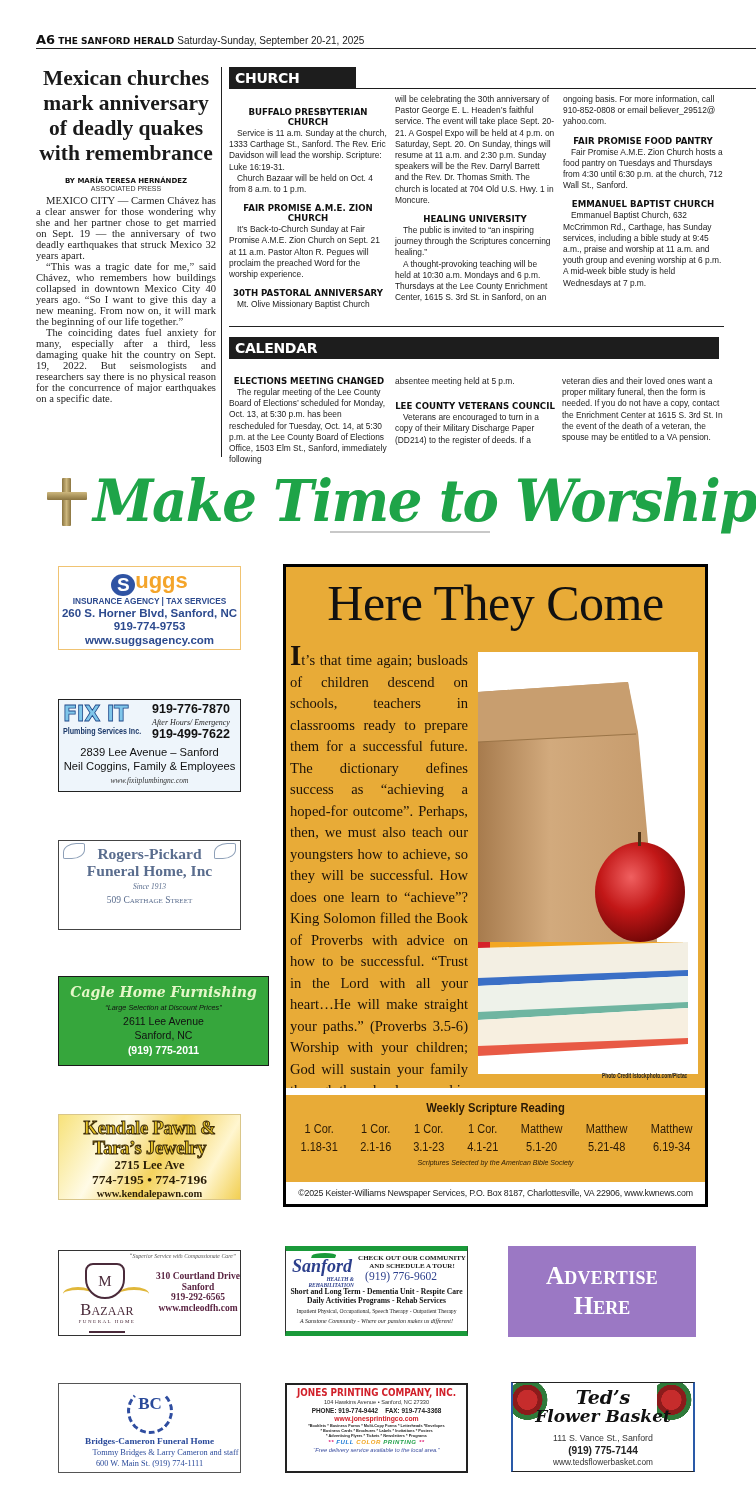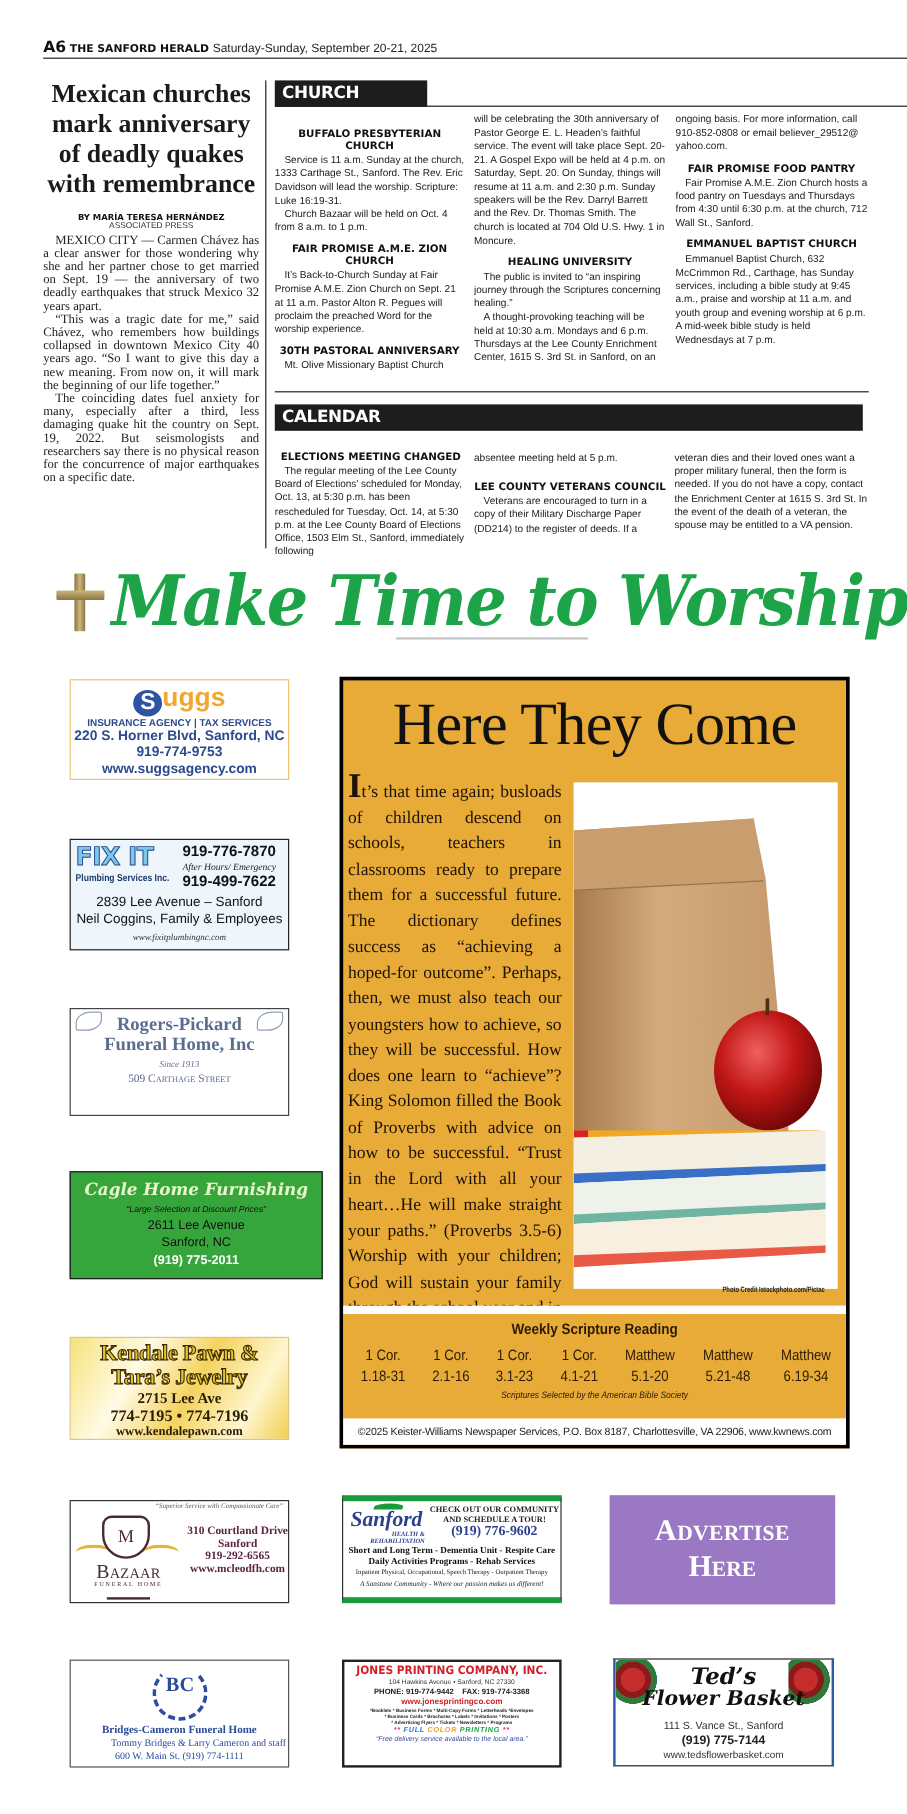--- a/index.html
+++ b/index.html
@@ -116,21 +116,21 @@
   #ad-mcleod .name { position: absolute; left: 2px; top: 50px; width: 92px; text-align: center; font-size: 16.5px; line-height: 18px; color: #4a2a3a; font-variant: small-caps; letter-spacing: 0.2px; }
   #ad-mcleod .fh { position: absolute; left: 2px; top: 68px; width: 92px; text-align: center; font-size: 5px; letter-spacing: 1.5px; color: #4a2a3a; }
   #ad-mcleod .orn { position: absolute; left: 30px; top: 76px; width: 36px; height: 6px; border-bottom: 2px solid #4a2a3a; }
   #ad-mcleod .info { position: absolute; left: 96px; top: 20px; width: 86px; text-align: center; font-weight: bold; font-size: 9.5px; line-height: 10.5px; color: #5a2442; }
 
   #ad-sanford { left: 285px; top: 1246px; width: 183px; height: 90px; border: 1px solid #333; background: #fff; border-top: 5px solid #1a9a3a; border-bottom: 5px solid #1a9a3a; font-family: "Liberation Serif", serif; }
   #ad-sanford .logo { position: absolute; left: 6px; top: 6px; width: 62px; font-style: italic; font-weight: bold; font-size: 18px; line-height: 18px; color: #2c3f8c; text-align: left; }
   #ad-sanford .logo2 { position: absolute; left: 10px; top: 25px; width: 58px; font-style: italic; font-weight: bold; font-size: 5.4px; line-height: 6px; color: #2c3f8c; text-align: right; }
   #ad-sanford .leaf { position: absolute; left: 26px; top: 2px; width: 24px; height: 5px; background: #1a9a3a; border-radius: 50% 50% 0 0; transform: skewX(-20deg); }
   #ad-sanford .co { position: absolute; left: 70px; top: 3px; width: 112px; font-weight: bold; font-size: 7px; line-height: 8px; color: #222; }
-  #ad-sanford .ph { position: absolute; left: 70px; top: 19px; width: 112px; font-size: 11.5px; line-height: 12px; color: #2c3f8c; font-weight: bold; }
+  #ad-sanford .ph { position: absolute; left: 59px; top: 19px; width: 112px; font-size: 11.5px; line-height: 12px; color: #2c3f8c; font-weight: normal; }
   #ad-sanford .svc { position: absolute; left: 0; top: 37px; width: 100%; font-weight: bold; font-size: 7.6px; line-height: 8.5px; color: #111; }
   #ad-sanford .ther { position: absolute; left: 0; top: 56px; width: 100%; font-size: 5.6px; line-height: 8px; color: #222; white-space: nowrap; }
   #ad-sanford .tag { position: absolute; left: 0; top: 66px; width: 100%; font-style: italic; font-size: 6px; line-height: 9px; color: #222; white-space: nowrap; }
 
   #ad-advertise { left: 508px; top: 1246px; width: 188px; height: 91px; background: #9b78c4; font-family: "Liberation Serif", serif; font-weight: bold; color: #ffffff; text-align: center; }
   #ad-advertise .l1 { font-size: 25px; line-height: 30px; margin-top: 15px; font-variant: small-caps; letter-spacing: 0.3px; }
   #ad-advertise .l2 { font-size: 25px; line-height: 30px; font-variant: small-caps; }
 
   #ad-bridges { left: 58px; top: 1383px; width: 183px; height: 90px; border: 1px solid #555; background: #fff; font-family: "Liberation Serif", serif; color: #2a4a9a; }
   #ad-bridges .wreath { position: absolute; left: 68px; top: 4px; width: 46px; height: 46px; border: 3px dashed #2f4da0; border-top-color: transparent; border-radius: 50%; }
@@ -224,21 +224,21 @@
 <div id="cross" class="abs">
   <div class="v"></div>
     <div class="h"></div>
 </div>
 <div id="banner-text" class="abs">Make Time to Worship</div>
 <div id="banner-line" class="abs"></div>
 
 <div id="ad-suggs" class="ad">
   <div class="logo"><span class="s">S</span><span>uggs</span></div>
   <div class="l1">INSURANCE AGENCY | TAX SERVICES</div>
-  <div class="l2">220 S. Horner Blvd, Sanford, NC</div>
+  <div class="l2">260 S. Horner Blvd, Sanford, NC</div>
   <div class="l3">919-774-9753</div>
   <div class="l4">www.suggsagency.com</div>
 </div>
 
 <div id="ad-fixit" class="ad">
   <div class="logo">FIX IT</div>
   <div class="sub">Plumbing Services Inc.</div>
   <div class="p1">919-776-7870</div>
   <div class="ah">After Hours/ Emergency</div>
   <div class="p2">919-499-7622</div>

